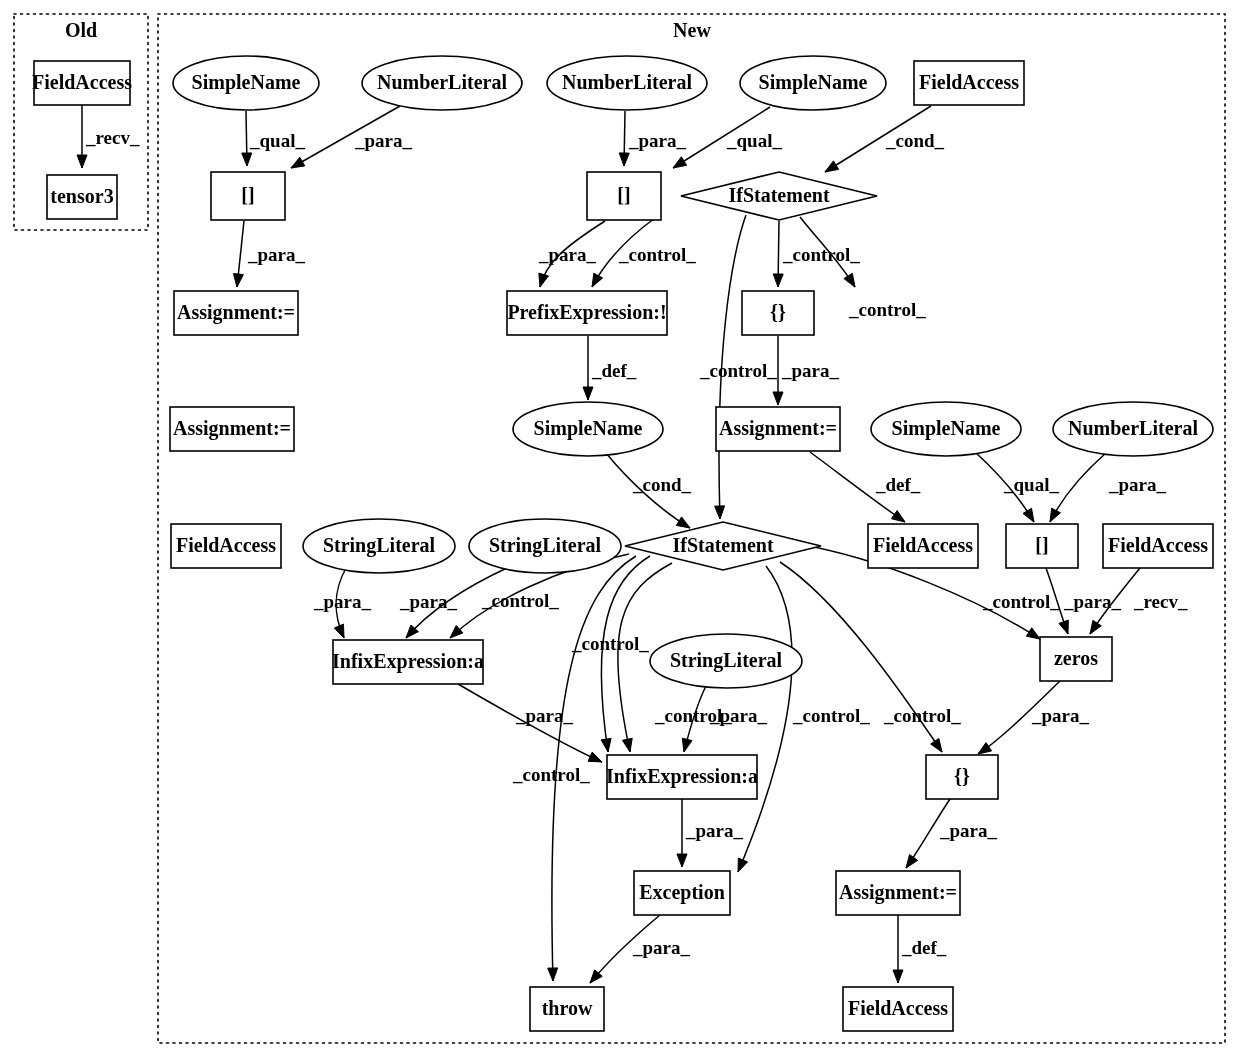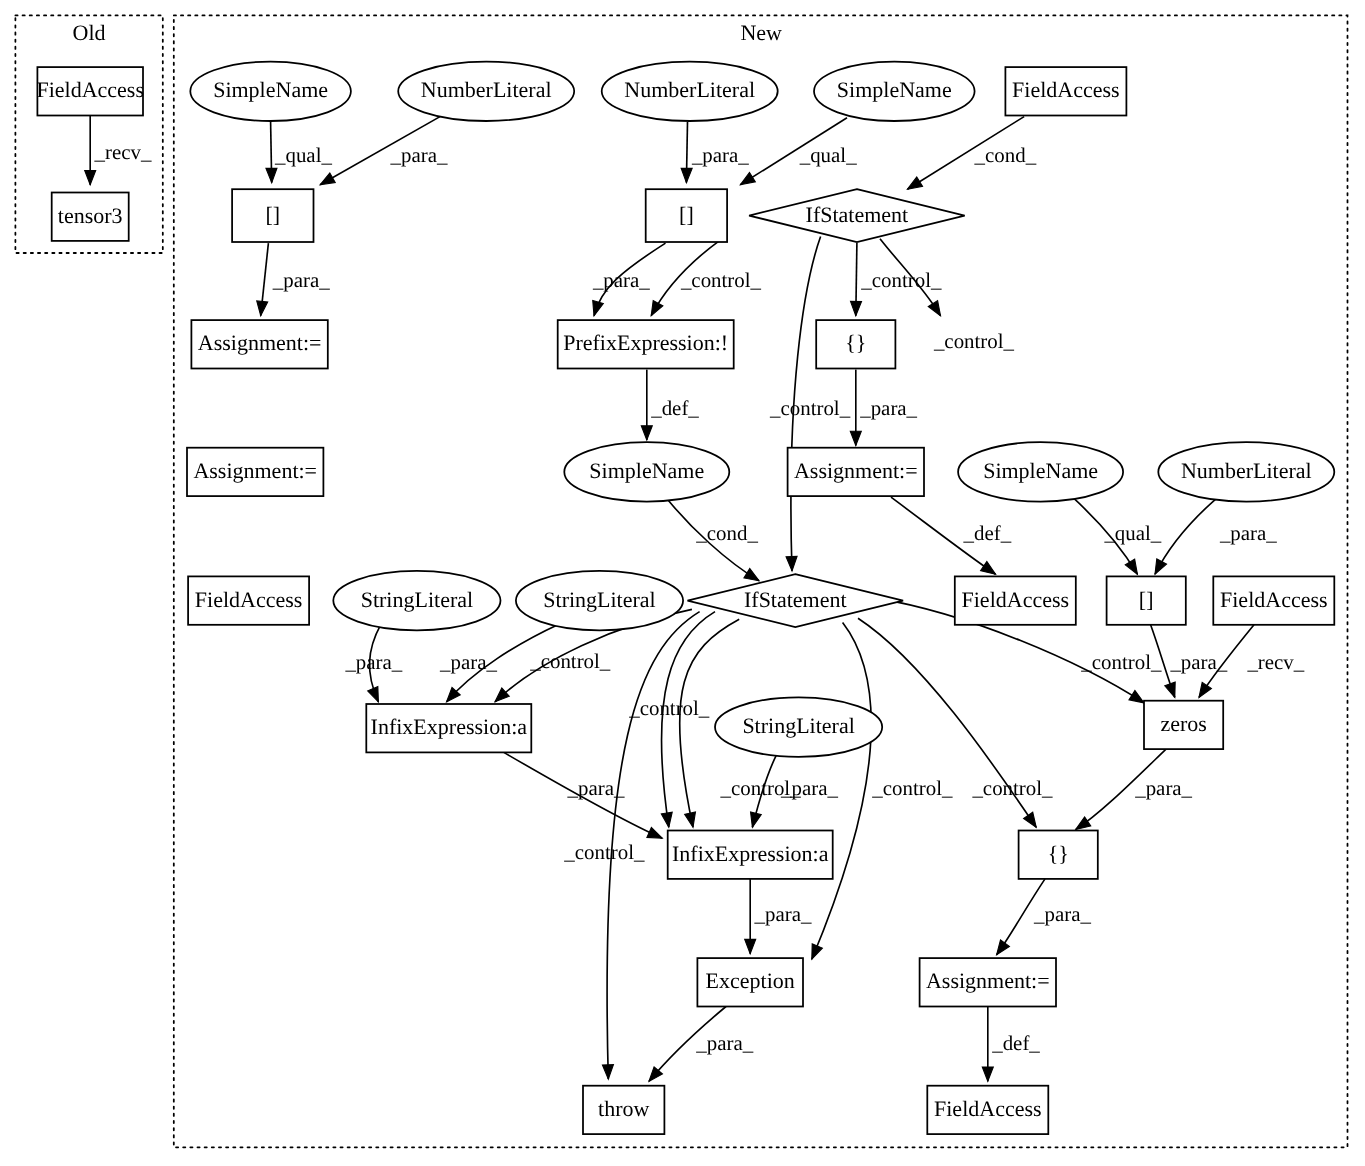--- a/index.html
+++ b/index.html
@@ -10,20 +10,21 @@
   body {
     font-family: "Liberation Serif", "DejaVu Serif", serif;
     width: 1241px;
     height: 1060px;
     overflow: hidden;
   }
   #graph-root {
     position: relative;
     width: 1241px;
     height: 752px;
+    font-weight: bold;
   }
   #graph-svg {
     position: absolute;
     top: 0;
     left: 0;
     width: 1241px;
     height: 1060px;
   }
   .node-shape {
     fill: #ffffff;

